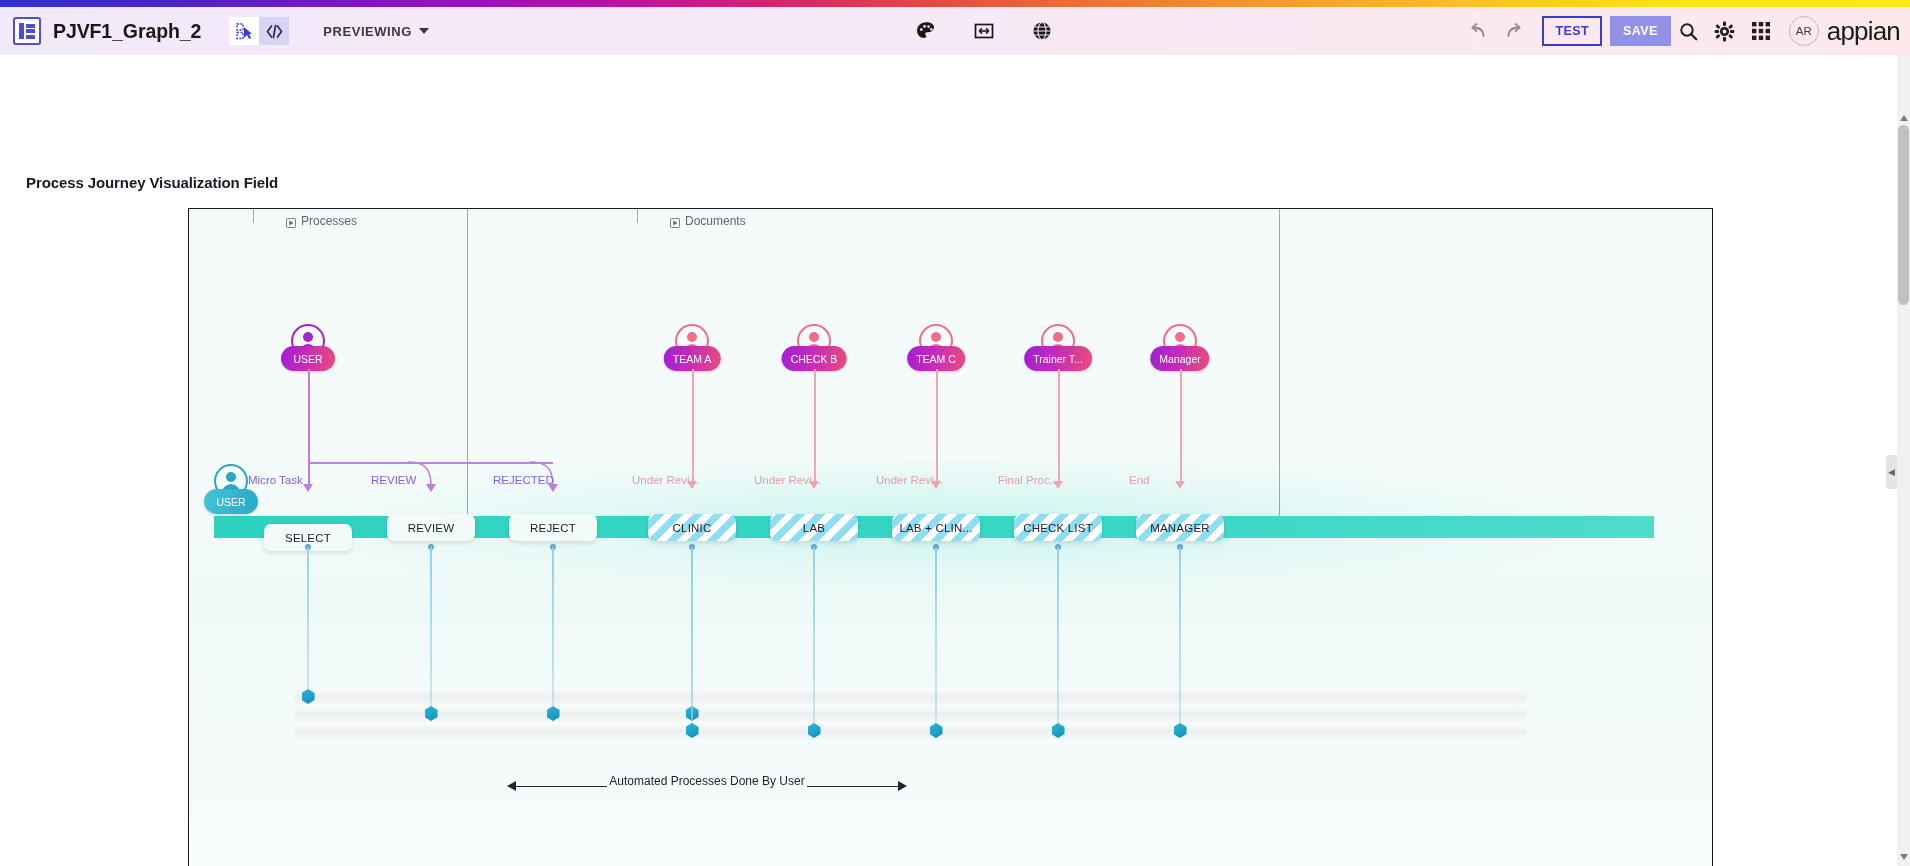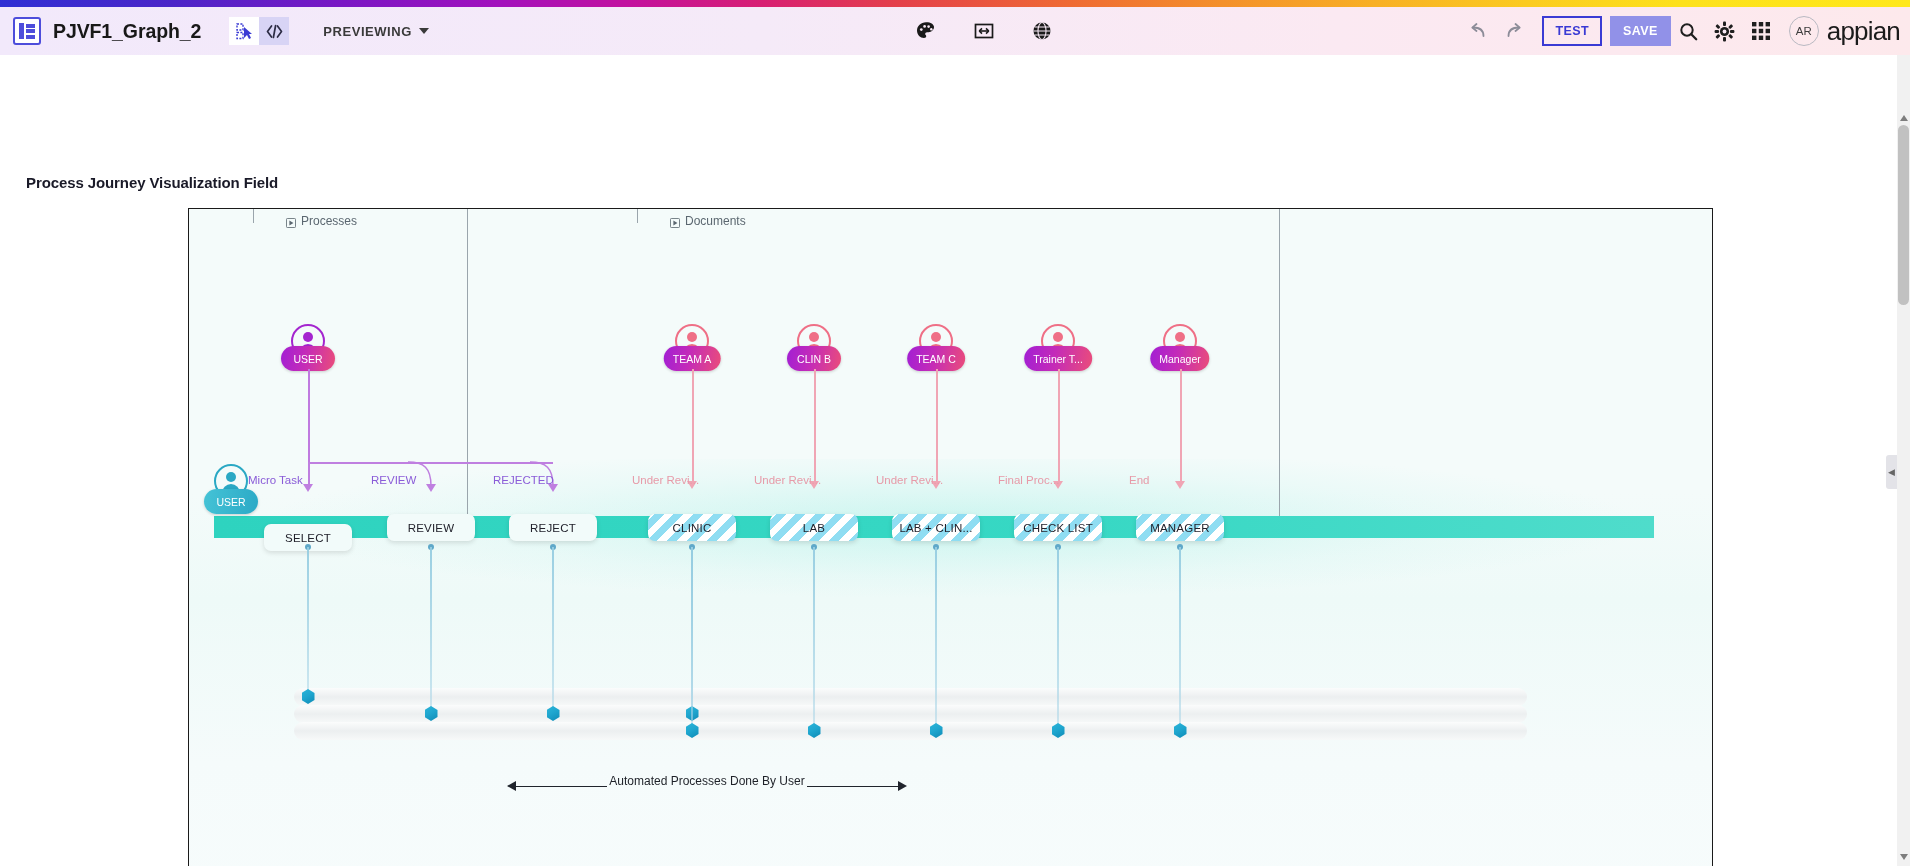--- a/index.html
+++ b/index.html
@@ -418,21 +418,21 @@
           <div class="head"></div>
           <div class="body"></div>
           <div class="pill pill-purple">TEAM A</div>
         </div>
         <div class="stem" style="left:503px;top:160px;height:115px;background:#f0a5b4;"></div>
         <div class="arrow-down" style="left:497.5px;top:272px;color:#f0a5b4;"></div>
         <div class="actor" style="left:608px;top:115px;width:34px;color:#ef6f86;">
           <div class="ring"></div>
           <div class="head"></div>
           <div class="body"></div>
-          <div class="pill pill-purple">CLIN B</div>
+          <div class="pill pill-purple">CHECK B</div>
         </div>
         <div class="stem" style="left:625px;top:160px;height:115px;background:#f0a5b4;"></div>
         <div class="arrow-down" style="left:619.5px;top:272px;color:#f0a5b4;"></div>
         <div class="actor" style="left:730px;top:115px;width:34px;color:#ef6f86;">
           <div class="ring"></div>
           <div class="head"></div>
           <div class="body"></div>
           <div class="pill pill-purple">TEAM C</div>
         </div>
         <div class="stem" style="left:747px;top:160px;height:115px;background:#f0a5b4;"></div>

